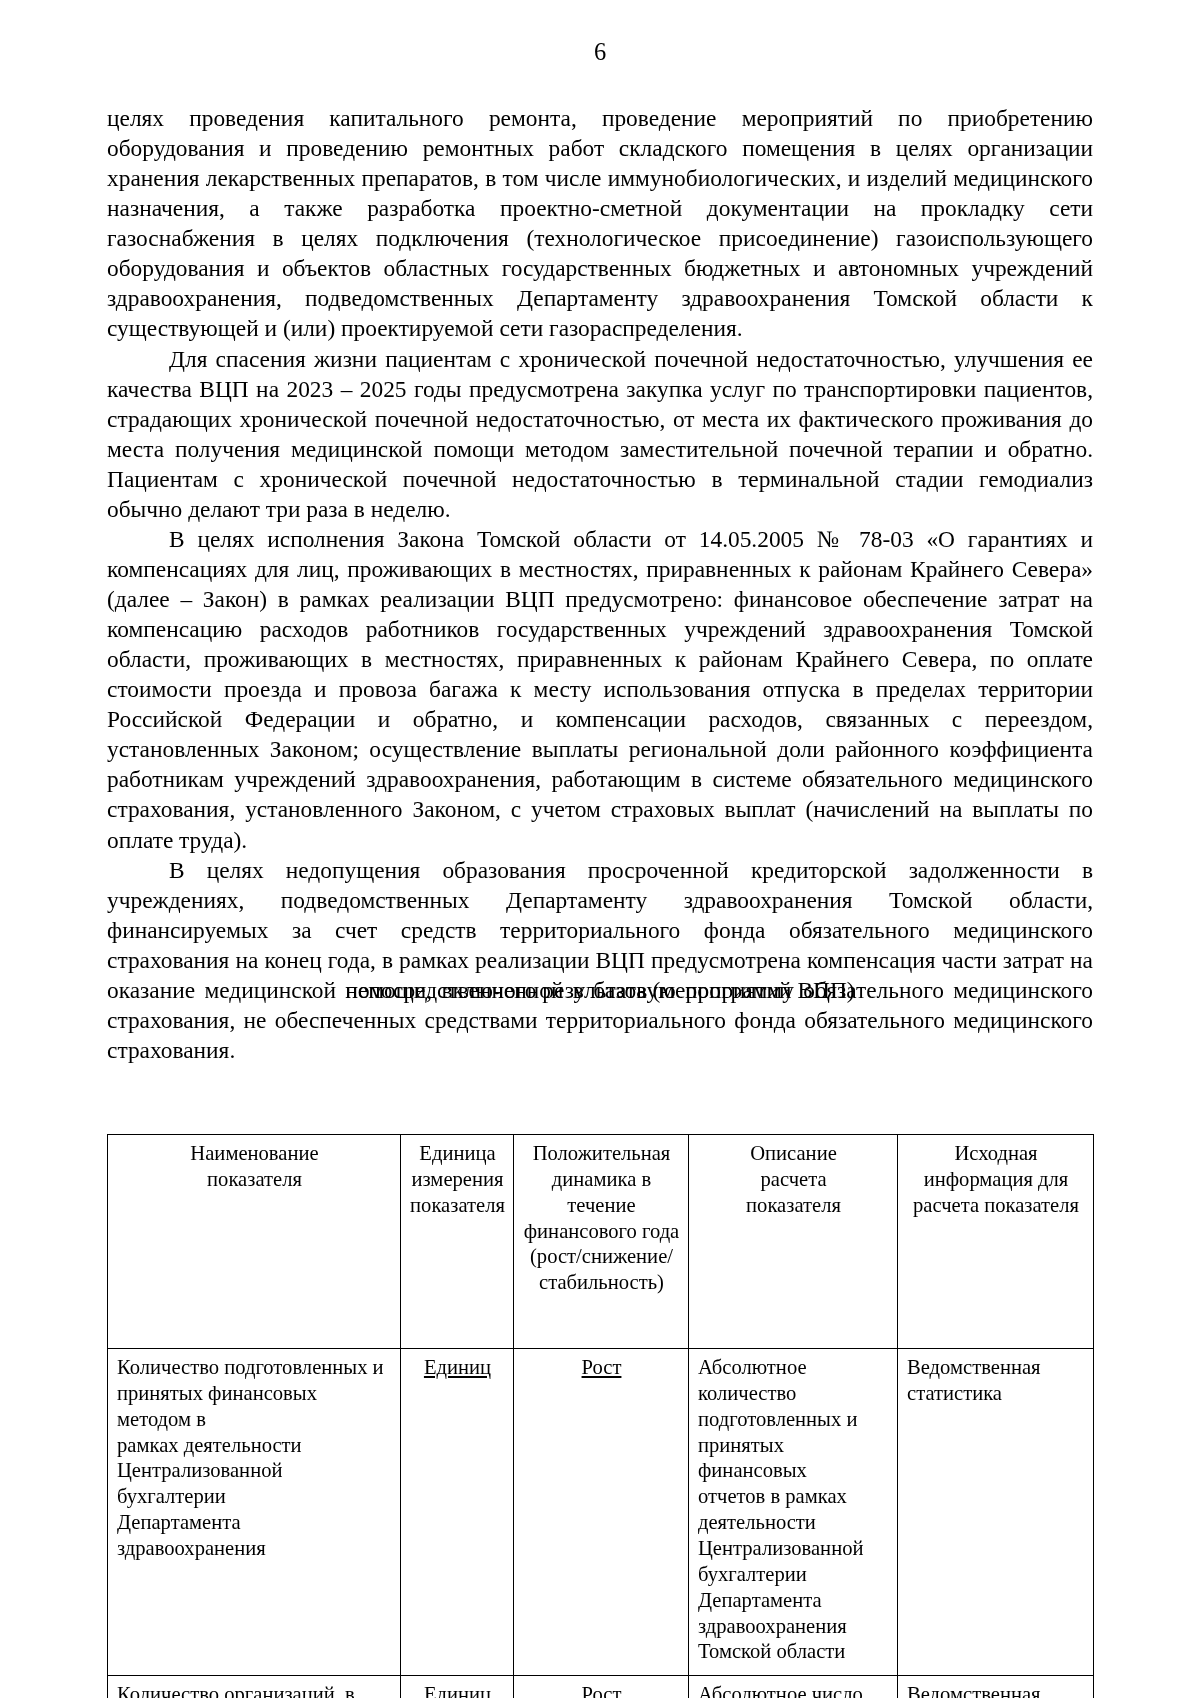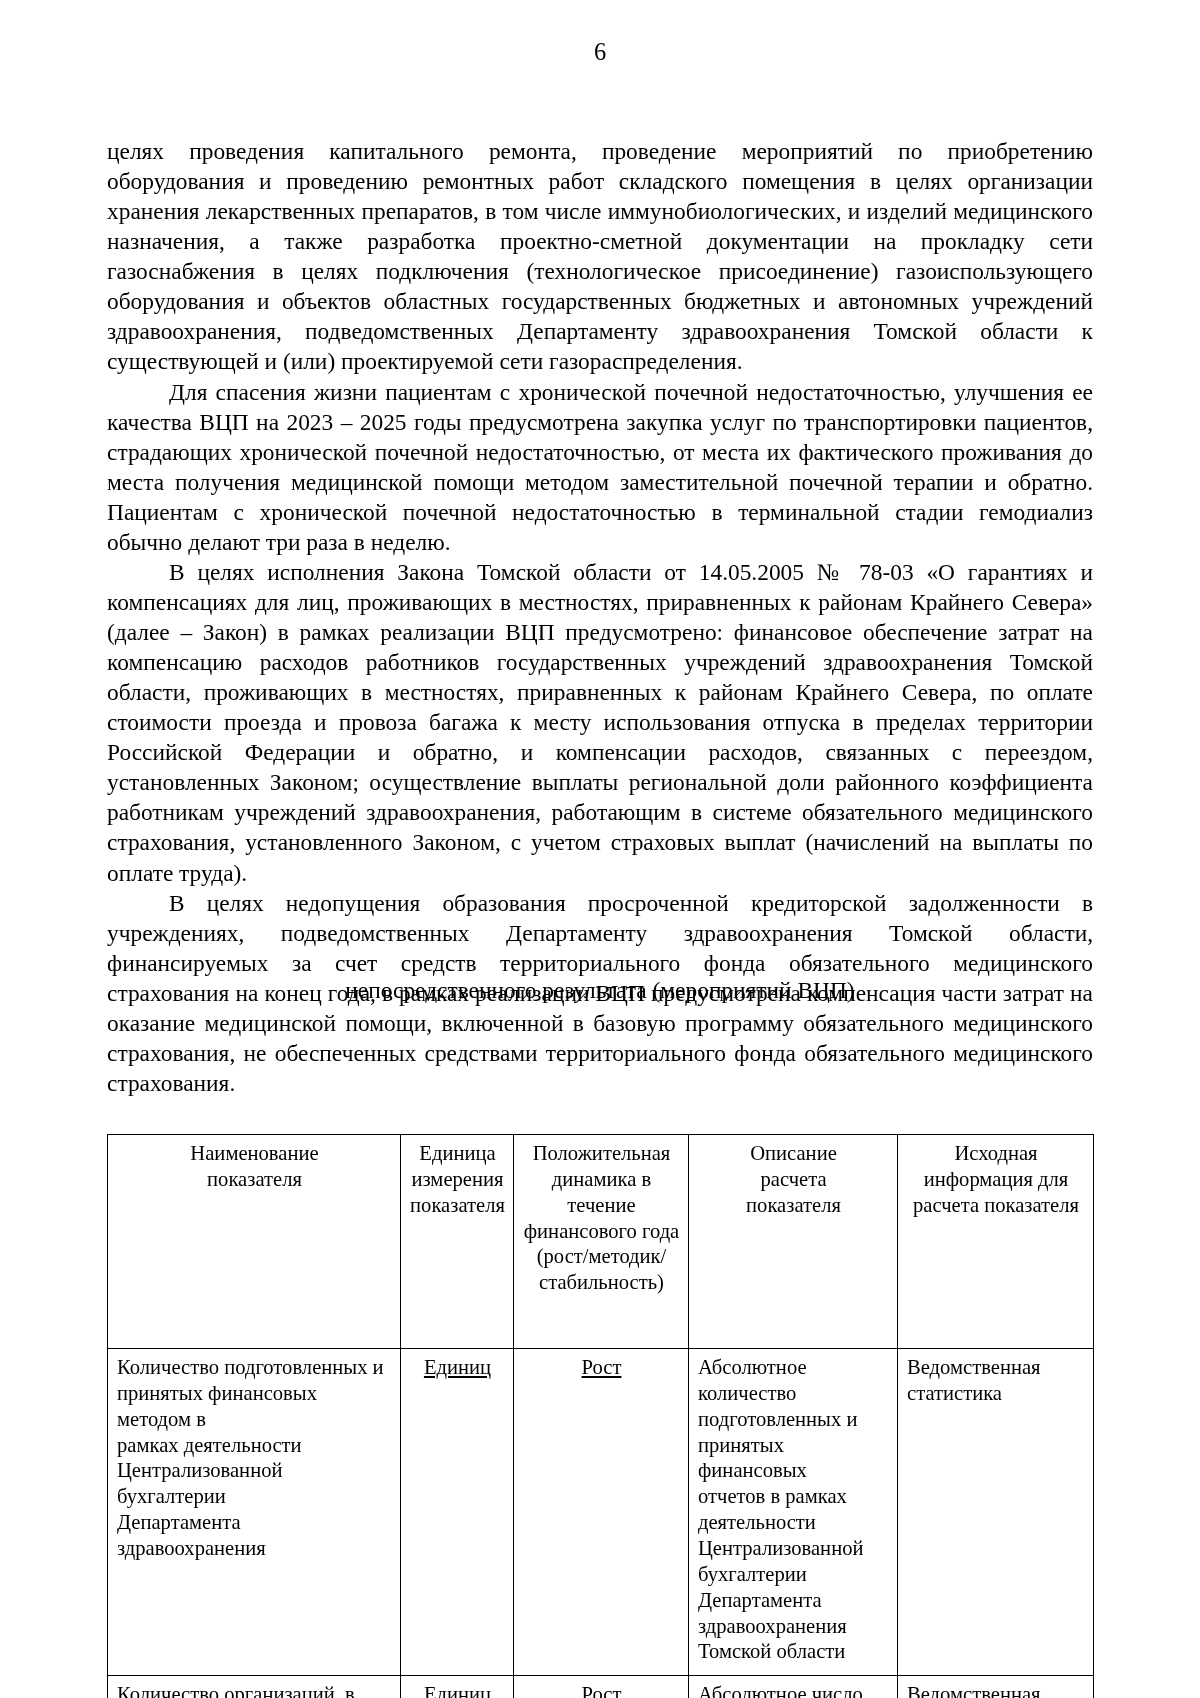--- a/index.html
+++ b/index.html
@@ -26,21 +26,20 @@
     width: 100%;
     text-align: center;
     font-size: 24.5px;
     line-height: 1;
   }
   .body-area {
     position: absolute;
     left: 107px;
     top: 103px;
     width: 986px;
-    margin-top: 33px;
   }
   p.para {
     margin: 0;
     font-size: 23.4px;
     line-height: 1.285;
     text-align: justify;
     text-indent: 62px;
     text-justify: inter-word;
     hyphens: none;
   }
@@ -125,21 +124,21 @@
         </th>
         <th>
           <span class="hdr-line">Единица</span>
           <span class="hdr-line">измерения</span>
           <span class="hdr-line">показателя</span>
         </th>
         <th>
           <span class="hdr-line">Положительная</span>
           <span class="hdr-line">динамика в течение</span>
           <span class="hdr-line">финансового года</span>
-          <span class="hdr-line">(рост/методик/</span>
+          <span class="hdr-line">(рост/снижение/</span>
           <span class="hdr-line">стабильность)</span>
         </th>
         <th>
           <span class="hdr-line">Описание</span>
           <span class="hdr-line">расчета</span>
           <span class="hdr-line">показателя</span>
         </th>
         <th>
           <span class="hdr-line">Исходная</span>
           <span class="hdr-line">информация для</span>

